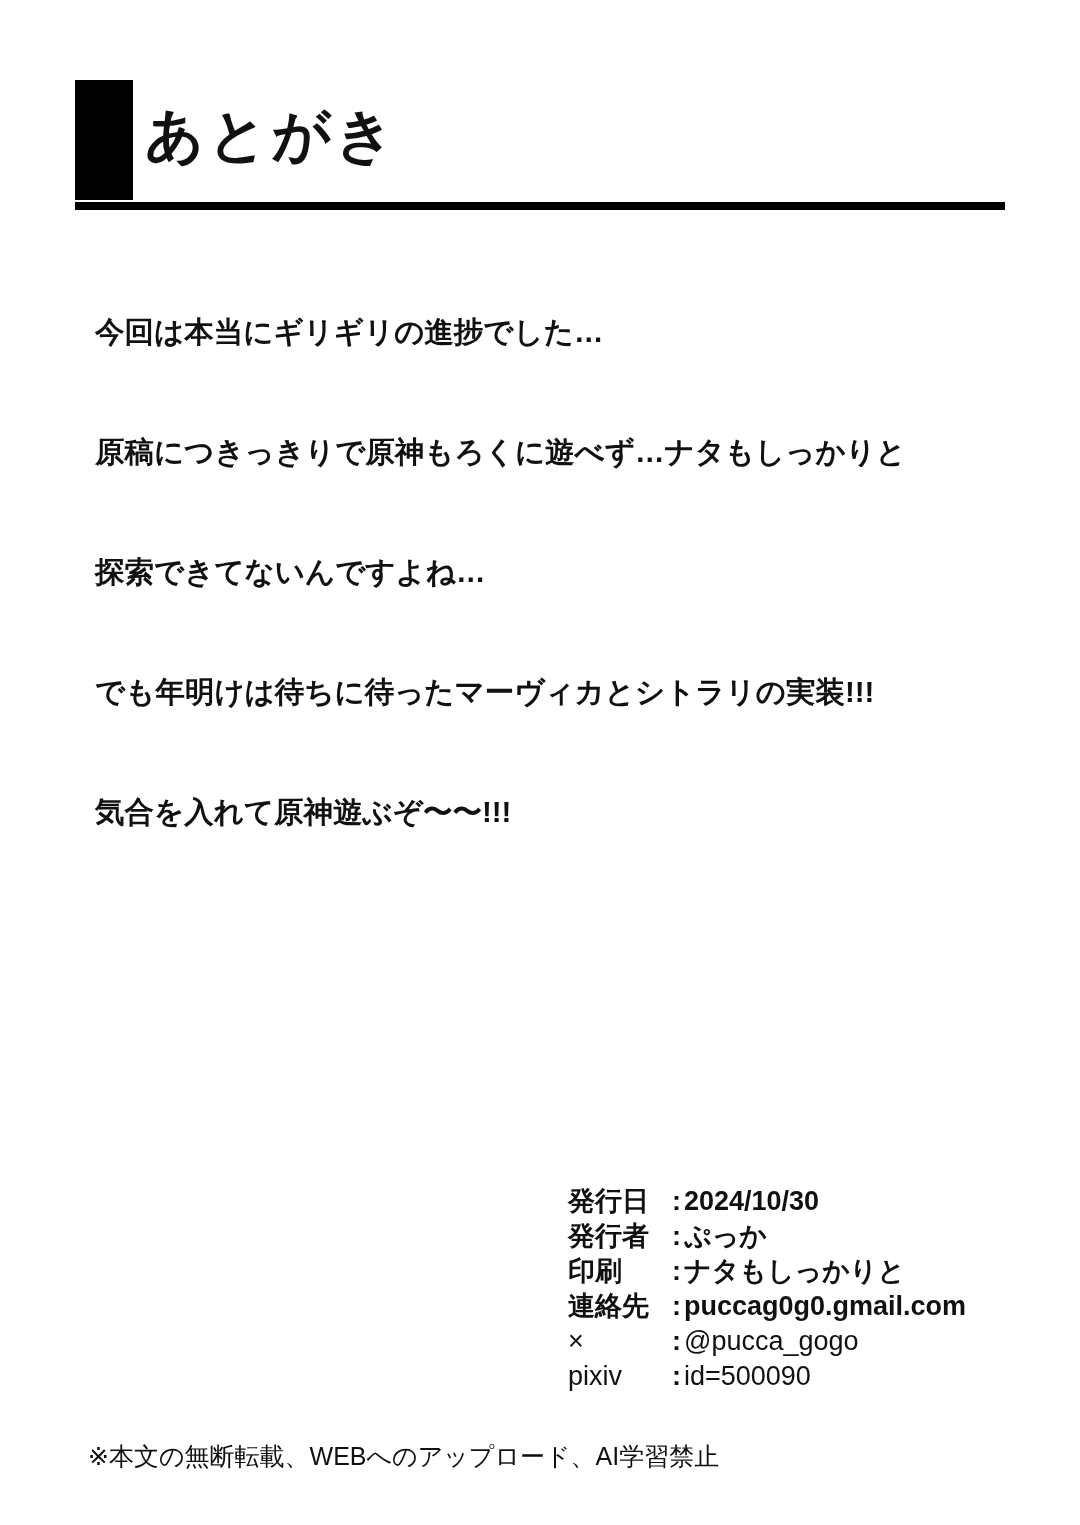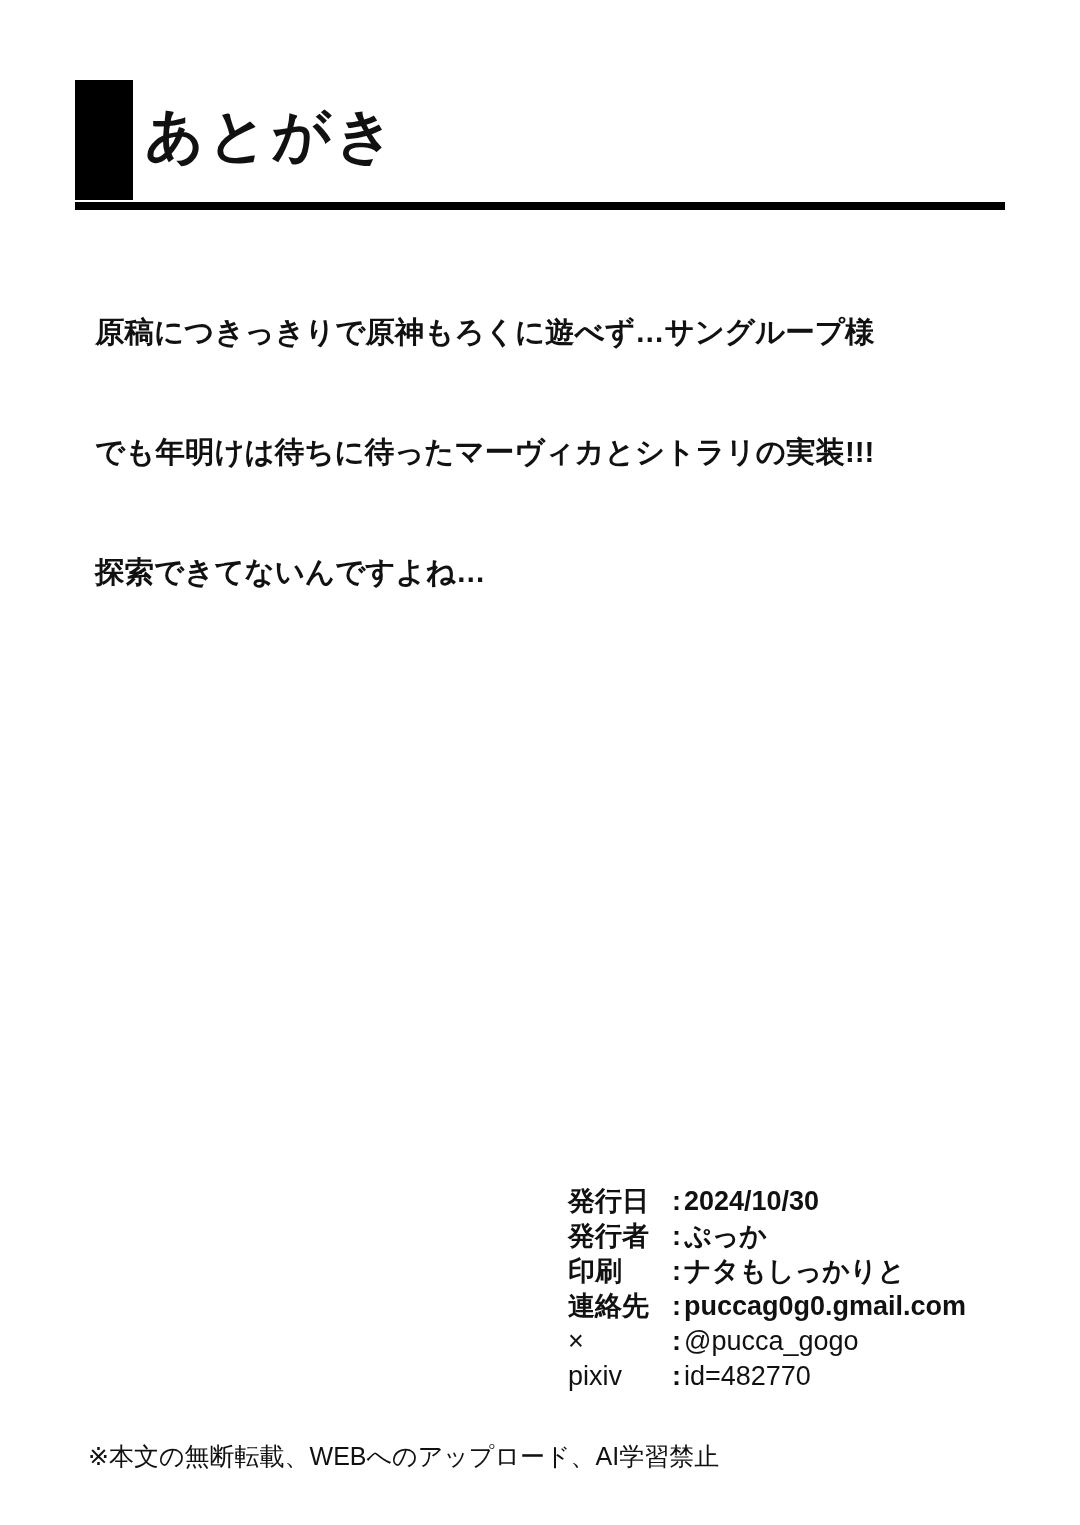--- a/index.html
+++ b/index.html
@@ -118,23 +118,25 @@
 
 <div class="page">
 
   <div class="title-block">
     <div class="title-swatch"></div>
     <div class="title-text">あとがき</div>
     <div class="title-rule"></div>
   </div>
 
   <div class="body-text">
-    <span class="line">原稿につきっきりで原神もろくに遊べず…サングループ様</span>
+    <span class="line">今回は本当にギリギリの進捗でした…</span>
+    <span class="line">原稿につきっきりで原神もろくに遊べず…ナタもしっかりと</span>
+    <span class="line">探索できてないんですよね…</span>
     <span class="line">でも年明けは待ちに待ったマーヴィカとシトラリの実装!!!</span>
-    <span class="line">探索できてないんですよね…</span>
+    <span class="line">気合を入れて原神遊ぶぞ〜〜!!!</span>
   </div>
 
   <div class="colophon">
     <div class="crow">
       <span class="clabel">発行日</span>
       <span class="csep">:</span>
       <span class="cvalue">2024/10/30</span>
     </div>
     <div class="crow">
       <span class="clabel">発行者</span>
@@ -152,19 +154,19 @@
       <span class="cvalue">puccag0g0.gmail.com</span>
     </div>
     <div class="crow latin">
       <span class="clabel">×</span>
       <span class="csep">:</span>
       <span class="cvalue">@pucca_gogo</span>
     </div>
     <div class="crow latin">
       <span class="clabel">pixiv</span>
       <span class="csep">:</span>
-      <span class="cvalue">id=482770</span>
+      <span class="cvalue">id=500090</span>
     </div>
   </div>
 
   <div class="notice">※本文の無断転載、WEBへのアップロード、AI学習禁止</div>
 
 </div>
 
 </body></html>

